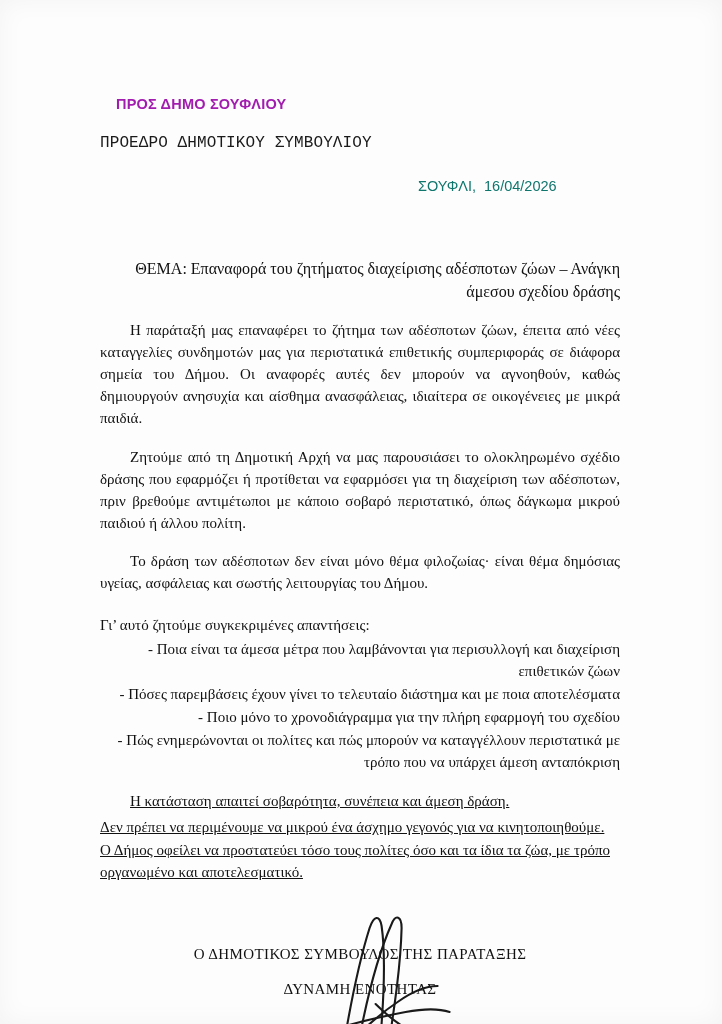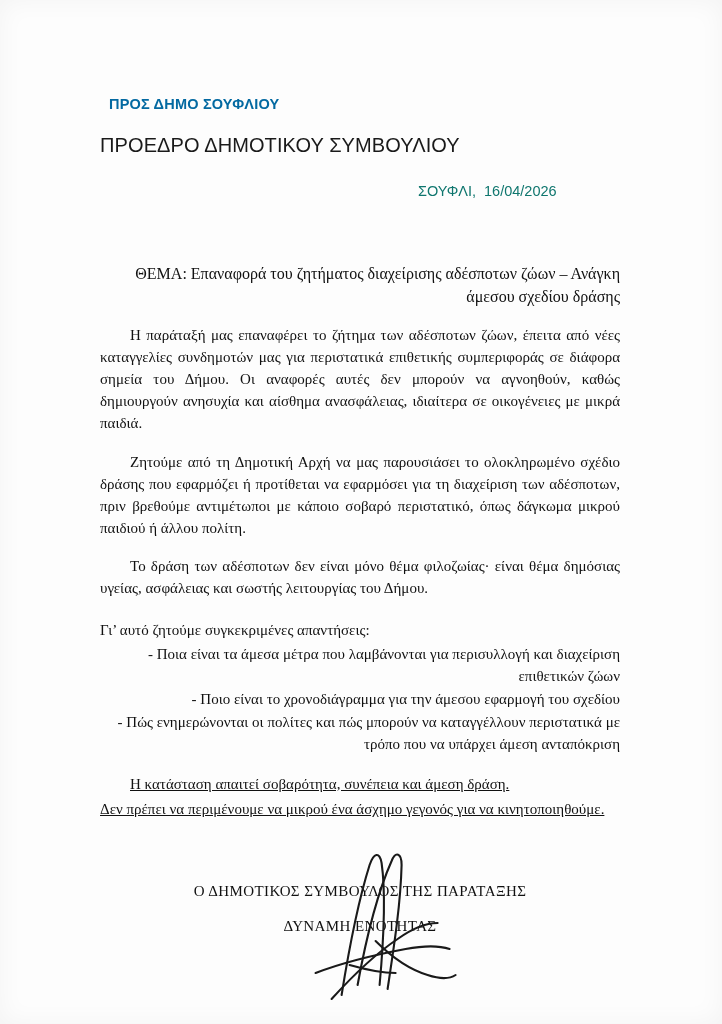--- a/index.html
+++ b/index.html
@@ -41,26 +41,26 @@
     width: 520px;
   }
 
   .addr-block { margin-bottom: 8px; }
 
   .to-line {
     font-family: "Liberation Sans", sans-serif;
     font-weight: bold;
     font-size: 14.5px;
     letter-spacing: 0.2px;
-    color: #0369a1;
-    margin: 0 0 22px 9px;
+    color: #a21caf;
+    margin: 0 0 22px 16px;
   }
   .to-sub {
-    font-family: Liberation Sans, sans-serif;
-    font-size: 20px;
+    font-family: Liberation Mono, monospace;
+    font-size: 16px;
     letter-spacing: 0.1px;
     color: #1a1a1a;
     margin: 0 0 26px 0;
   }
   .place-date {
     font-family: "Liberation Sans", sans-serif;
     font-size: 14.5px;
     color: #0f766e;
     margin: 0 0 0 0;
     padding-left: 318px;
@@ -159,27 +159,29 @@
       <span class="lbl">ΘΕΜΑ:</span><span> Επαναφορά του ζητήματος διαχείρισης αδέσποτων ζώων – Ανάγκη άμεσου σχεδίου δράσης</span>
     </div>
 
     <p class="body">Η παράταξή μας επαναφέρει το ζήτημα των αδέσποτων ζώων, έπειτα από νέες καταγγελίες συνδημοτών μας για περιστατικά επιθετικής συμπεριφοράς σε διάφορα σημεία του Δήμου. Οι αναφορές αυτές δεν μπορούν να αγνοηθούν, καθώς δημιουργούν ανησυχία και αίσθημα ανασφάλειας, ιδιαίτερα σε οικογένειες με μικρά παιδιά.</p>
     <p class="body">Ζητούμε από τη Δημοτική Αρχή να μας παρουσιάσει το ολοκληρωμένο σχέδιο δράσης που εφαρμόζει ή προτίθεται να εφαρμόσει για τη διαχείριση των αδέσποτων, πριν βρεθούμε αντιμέτωποι με κάποιο σοβαρό περιστατικό, όπως δάγκωμα μικρού παιδιού ή άλλου πολίτη.</p>
     <p class="body">Το δράση των αδέσποτων δεν είναι μόνο θέμα φιλοζωίας· είναι θέμα δημόσιας υγείας, ασφάλειας και σωστής λειτουργίας του Δήμου.</p>
 
     <p class="q-intro">Γι’ αυτό ζητούμε συγκεκριμένες απαντήσεις:</p>
     <ul class="questions">
       <li>- Ποια είναι τα άμεσα μέτρα που λαμβάνονται για περισυλλογή και διαχείριση επιθετικών ζώων</li>
-      <li>- Ποιο είναι το χρονοδιάγραμμα για την άμεσου εφαρμογή του σχεδίου</li>
+      <li>- Πόσες παρεμβάσεις έχουν γίνει το τελευταίο διάστημα και με ποια αποτελέσματα</li>
+      <li>- Ποιο μόνο το χρονοδιάγραμμα για την πλήρη εφαρμογή του σχεδίου</li>
       <li>- Πώς ενημερώνονται οι πολίτες και πώς μπορούν να καταγγέλλουν περιστατικά με τρόπο που να υπάρχει άμεση ανταπόκριση</li>
     </ul>
 
     <div class="closing">
       <p class="first">Η κατάσταση απαιτεί σοβαρότητα, συνέπεια και άμεση δράση.</p>
       <p>Δεν πρέπει να περιμένουμε να μικρού ένα άσχημο γεγονός για να κινητοποιηθούμε.</p>
+      <p>Ο Δήμος οφείλει να προστατεύει τόσο τους πολίτες όσο και τα ίδια τα ζώα, με τρόπο οργανωμένο και αποτελεσματικό.</p>
     </div>
 
     <div class="sig">
       <p class="role">Ο ΔΗΜΟΤΙΚΟΣ  ΣΥΜΒΟΥΛΟΣ ΤΗΣ ΠΑΡΑΤΑΞΗΣ</p>
       <p class="party">ΔΥΝΑΜΗ ΕΝΟΤΗΤΑΣ</p>
 
       <div class="signature-mark">
         <svg viewBox="0 0 260 170" width="260" height="170" aria-hidden="true">
           <g fill="none" stroke="#1a1a1a" stroke-width="2.1" stroke-linecap="round" stroke-linejoin="round">
             <path d="M96 150 C 104 100, 112 58, 124 20 C 128 8, 134 6, 136 18 C 140 46, 138 96, 134 140"></path>

